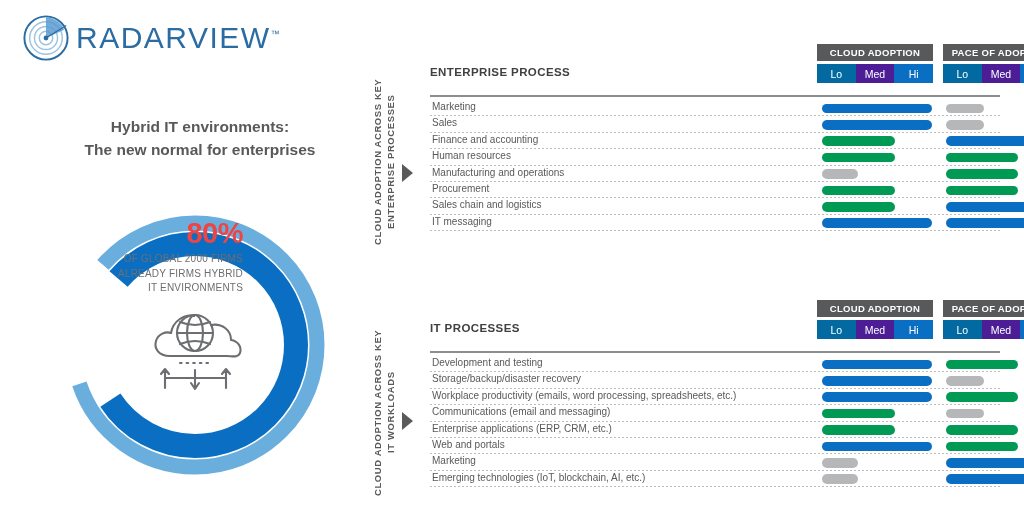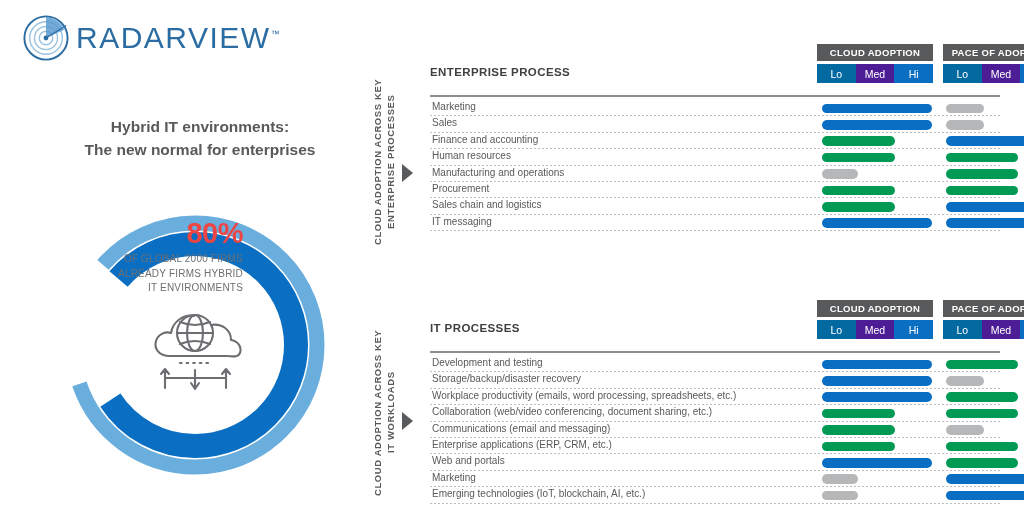--- a/index.html
+++ b/index.html
@@ -241,26 +241,20 @@
             <div class="bar lo" style="left: 516px; width: 38px;"></div>
             <div class="dots"></div>
           </div>
           <div class="row">
             <div class="row-label">Workplace productivity (emails, word processing, spreadsheets, etc.)</div>
             <div class="bar hi" style="left: 392px; width: 110px;"></div>
             <div class="bar med" style="left: 516px; width: 72px;"></div>
             <div class="dots"></div>
           </div>
           <div class="row">
-            <div class="row-label">Collaboration (web/video conferencing, document sharing, etc.)</div>
-            <div class="bar med" style="left: 392px; width: 73px;"></div>
-            <div class="bar med" style="left: 516px; width: 72px;"></div>
-            <div class="dots"></div>
-          </div>
-          <div class="row">
             <div class="row-label">Communications (email and messaging)</div>
             <div class="bar med" style="left: 392px; width: 73px;"></div>
             <div class="bar lo" style="left: 516px; width: 38px;"></div>
             <div class="dots"></div>
           </div>
           <div class="row">
             <div class="row-label">Enterprise applications (ERP, CRM, etc.)</div>
             <div class="bar med" style="left: 392px; width: 73px;"></div>
             <div class="bar med" style="left: 516px; width: 72px;"></div>
             <div class="dots"></div>

